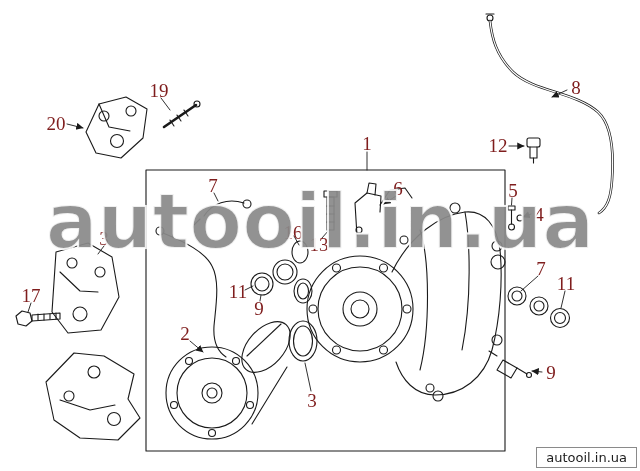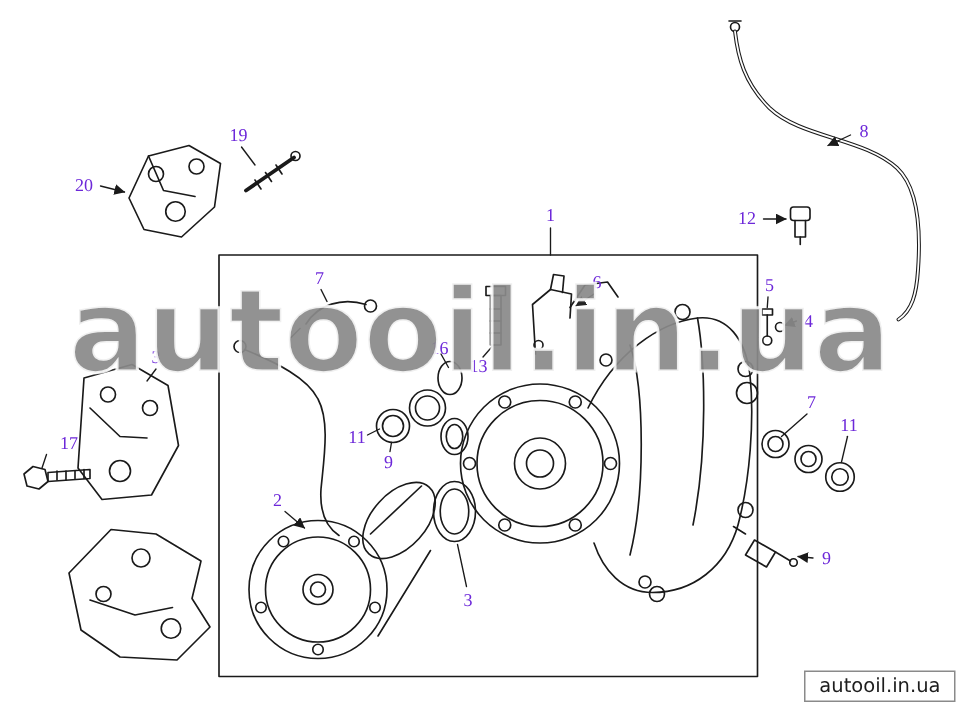--- a/index.html
+++ b/index.html
@@ -11,21 +11,21 @@
   .art path, .art line, .art circle, .art ellipse, .art rect, .art polygon {
     fill:none; stroke:#1a1a1a; stroke-width:1.1;
     stroke-linecap:round; stroke-linejoin:round;
   }
   .art .leader { stroke-width:0.9; }
   .art .thick  { stroke-width:2.6; }
   .art .tube-inner { stroke:#ffffff; stroke-width:1.2; }
   .art .arrhead { fill:#1a1a1a; stroke:none; }
   .callout {
     position:absolute; transform:translate(-50%,-50%);
-    font-family:"Liberation Serif", serif; font-size:12px; color:#6d28d9;
+    font-family:"Liberation Serif", serif; font-size:19px; color:#7f1d1d;
     white-space:nowrap; line-height:1;
   }
   .watermark {
     position:absolute; left:0; right:0; top:183px; text-align:center;
     font-family:"DejaVu Sans", sans-serif; font-weight:700; font-size:77px;
     line-height:1; letter-spacing:0px;
     color:rgba(122,122,122,0.82);
     -webkit-text-stroke:2px rgba(255,255,255,0.85);
     text-shadow:0 0 3px rgba(255,255,255,0.6);
     pointer-events:none;
@@ -242,21 +242,21 @@
   <span class="callout" style="left:576px;top:87px">8</span>
   <span class="callout" style="left:551px;top:372px">9</span>
   <span class="callout" style="left:498px;top:145px">12</span>
   <span class="callout" style="left:238px;top:291px">11</span>
   <span class="callout" style="left:566px;top:283px">11</span>
   <span class="callout" style="left:541px;top:268px">7</span>
   <span class="callout" style="left:319px;top:244px">13</span>
   <span class="callout" style="left:259px;top:308px">9</span>
   <span class="callout" style="left:104px;top:238px">3</span>
   <span class="callout" style="left:293px;top:232px">16</span>
-  <span class="callout" style="left:46px;top:295px">17</span>
+  <span class="callout" style="left:31px;top:295px">17</span>
   <span class="callout" style="left:56px;top:123px">20</span>
   <span class="callout" style="left:159px;top:90px">19</span>
 
   <div class="watermark">autooil.in.ua</div>
 
   <div class="site-label">autooil.in.ua</div>
 
 </div>
 
 </body></html>

